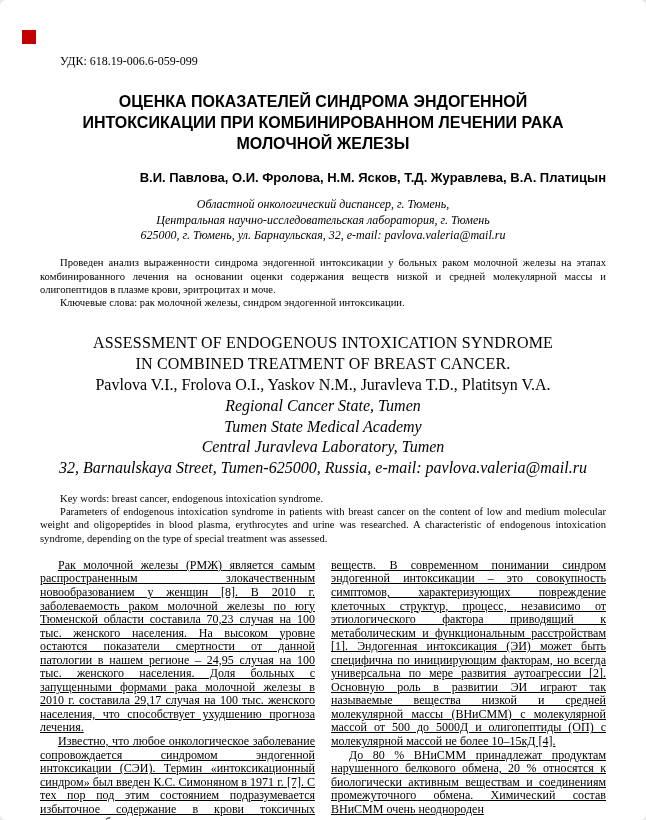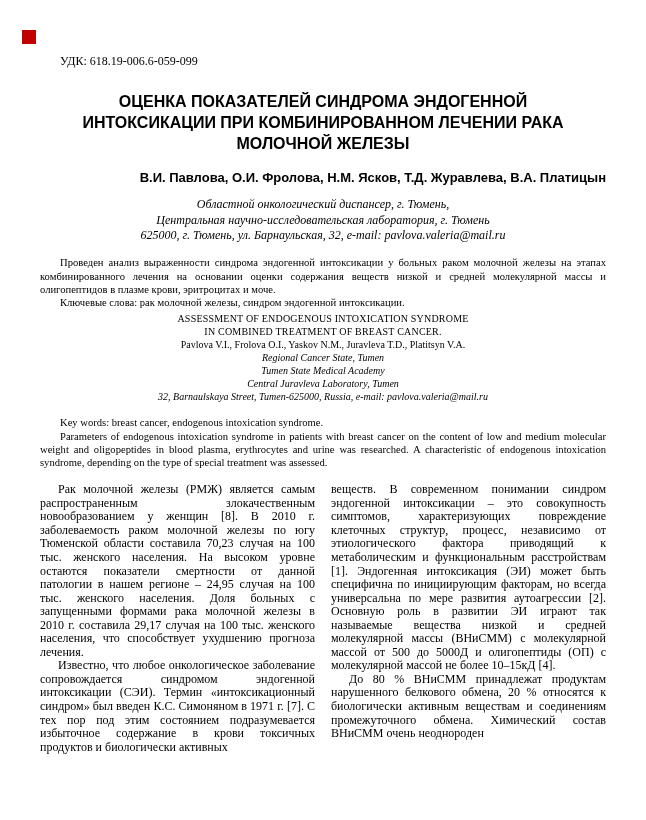--- a/index.html
+++ b/index.html
@@ -7,20 +7,21 @@
     position: relative;
     width: 646px;
     height: 820px;
     margin: 0 auto;
     background: #ffffff;
     font-family: "Liberation Serif", serif;
     color: #000;
     box-sizing: border-box;
     padding: 30px 40px 24px 40px;
     overflow: hidden;
+    border-radius: 6px;
   }
   .corner-marker {
     position: absolute;
     left: 22px;
     top: 30px;
     width: 14px;
     height: 14px;
     background: #c10000;
   }
   .udk {
@@ -51,39 +52,39 @@
     line-height: 1.28;
   }
   .abstract {
     margin-top: 13px;
     font-size: 10.6px;
     line-height: 1.25;
     text-align: justify;
   }
   .abstract p { margin: 0; text-indent: 20px; }
   .en-block {
-    margin-top: 3px;
+    margin-top: 24px;
     text-align: center;
-    font-size: 10px;
+    font-size: 16px;
     line-height: 1.3;
   }
   .en-block .caps { letter-spacing: 0.2px; }
   .en-block .italic { font-style: italic; }
   .body-columns {
     display: flex;
     gap: 16px;
     margin-top: 14px;
   }
   .col {
     width: 275px;
     font-size: 12px;
     line-height: 1.13;
     text-align: justify;
   }
-  .col p { margin: 0; }
+  .col p { margin: 0; text-decoration: underline; }
   .col p.indent { text-indent: 18px; }
   .col p.noindent { text-indent: 0; }
 </style>
 </head>
 <body>
 
 <div class="page">
 
   <div class="corner-marker" style="background-color: rgb(193, 0, 0);"></div>
 

